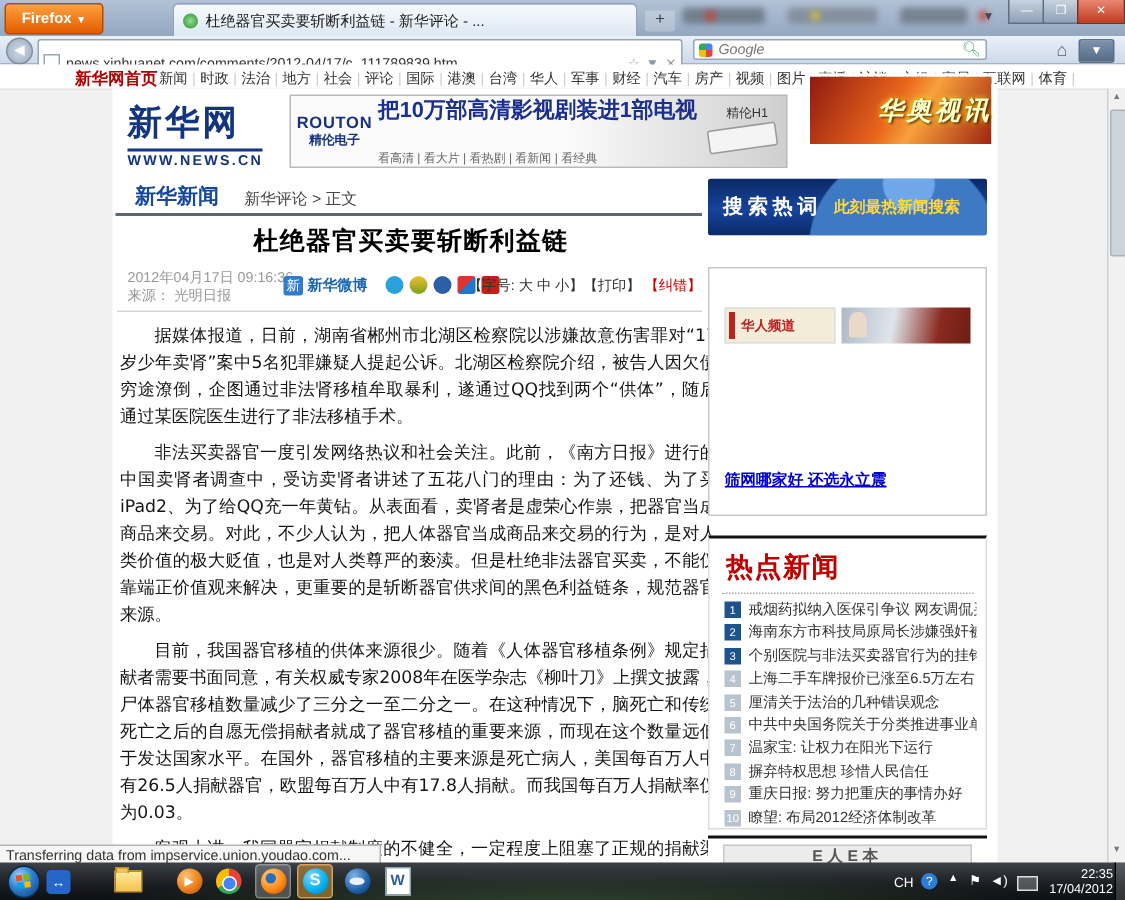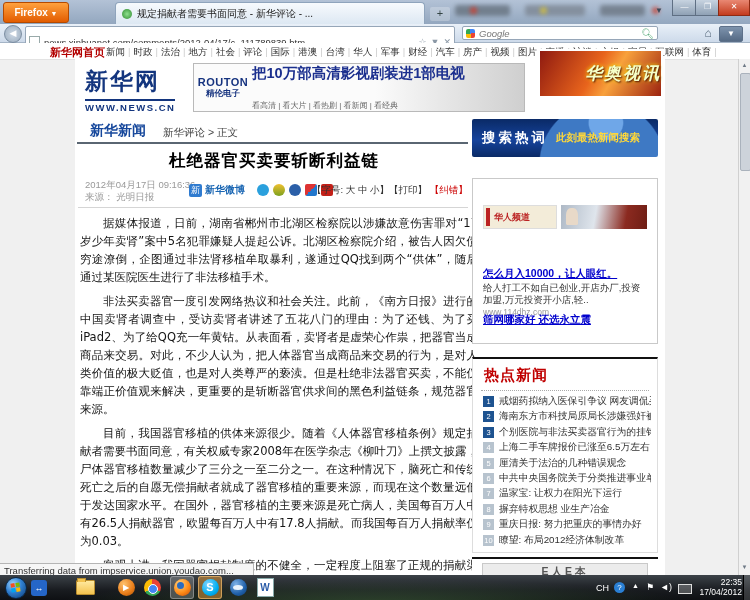--- a/index.html
+++ b/index.html
@@ -88,21 +88,21 @@
   #mini1 .bar{position:absolute;left:2px;top:2px;width:4px;height:18px;background:#b22}
   #mini1 .t{position:absolute;left:10px;top:5px;font-size:9px;color:#b22;font-weight:bold;font-family:"Liberation Serif",serif}
   #mini2{left:88px;width:86px;background:linear-gradient(100deg,#aeb9c6,#dfe5ec 40%,#8b2a20 75%,#6e1d14)}
   #mini2 .p{position:absolute;left:5px;top:3px;width:12px;height:17px;background:#e8d9c8;border-radius:40% 40% 10% 10%}
   .txtad{position:absolute;left:10px;width:166px}
   .txtad .t{font-size:10.5px;font-weight:bold;color:#00c;text-decoration:underline;white-space:nowrap;overflow:hidden}
   .txtad .d{font-size:9.5px;color:#333;line-height:12px;margin-top:1px}
   .txtad .u{font-size:8.5px;color:#999;margin-top:1px}
   #hotbox{left:472px;top:357px;width:186px;height:196px;background:#fff;
     border:1px solid #ddd;border-top:2px solid #111;box-sizing:border-box}
-  #hotbox .hd{font-size:15px;font-weight:bold;color:#c00000;margin:7px 0 5px 11px;letter-spacing:1px}
+  #hotbox .hd{font-size:18px;font-weight:bold;color:#c00000;margin:7px 0 5px 11px;letter-spacing:1px}
   #hotbox .dots{border-top:1px dotted #aaa;margin:0 8px 5px 8px}
   .hn{display:flex;align-items:center;margin:0 6px 4.4px 10px;height:11px}
   .hn .bdg{width:11px;height:11px;flex:none;margin-right:5px;color:#fff;
     font-size:7.5px;text-align:center;line-height:11px}
   .bdg.dark{background:#1e5390}.bdg.light{background:#b7c3ce}
   .hn .tx{font-size:9.8px;color:#333;white-space:nowrap;overflow:hidden}
   #ebox{left:472px;top:557px;width:186px;height:18px;border-top:2px solid #111;background:#fff}
   #ebox .in{position:absolute;left:10px;top:4px;width:166px;height:14px;background:#ececec;
     border:1px solid #c9c9c9;text-align:center;font-size:10.5px;font-weight:bold;color:#555;
     letter-spacing:3px;line-height:14px;box-sizing:border-box}
@@ -157,21 +157,21 @@
   <span class="blob" style="left:540px;top:7px;width:7px;height:7px;background:#d7c23a;border-radius:50%"></span>
   <span class="blob" style="left:600px;top:5px;width:45px;height:11px;background:#6b7683"></span>
   <span class="blob" style="left:652px;top:7px;width:7px;height:7px;background:#c84030;border-radius:50%"></span>
 </div>
 <div class="abs" id="ffbtn">
   <span>Firefox</span>
   <span style="font-size:7px"> ▼</span>
 </div>
 <div class="abs" id="tab-active">
   <span class="fav"></span>
-  <span class="ttl">规定捐献者需要书面同意 - 新华评论 - ...</span>
+  <span class="ttl">杜绝器官买卖要斩断利益链 - 新华评论 - ...</span>
 </div>
 <div class="abs" id="newtab"><span>+</span></div>
 <div class="abs" style="left:655px;top:6px;color:#3c4a5a;font-size:8px"><span>▼</span></div>
 <div class="abs winbtn" style="left:672px;width:23px"><span>—</span></div>
 <div class="abs winbtn" style="left:695px;width:23px"><span>❐</span></div>
 <div class="abs winbtn" id="btn-close" style="left:718px;width:30px"><span>✕</span></div>
 
 <div class="abs" id="navbar"></div>
 <div class="abs" id="backbtn"><span>◀</span></div>
 <div class="abs" id="urlbar">
@@ -205,20 +205,24 @@
 
 <div class="abs" id="ad1">
   <div class="brand">
     <div class="en">ROUTON</div>
     <div class="cn">精伦电子</div>
   </div>
   <div class="mid">
     <div class="hl">把10万部高清影视剧装进1部电视</div>
     <div class="ft">看高清 | 看大片 | 看热剧 | 看新闻 | 看经典</div>
   </div>
+  <div class="tv">
+    <span class="h1l">精伦H1</span>
+    <span class="tvbox"></span>
+  </div>
 </div>
 
 <div class="abs" id="ad2">
   <span class="cal">华奥视讯</span>
 </div>
 
 <div class="abs" id="subnav-section">新华新闻</div>
 <div class="abs" id="breadcrumb">新华评论 &gt; 正文</div>
 <div class="abs" id="subnav-rule"></div>
 
@@ -254,25 +258,20 @@
 </div>
 
 <div class="abs" id="adbox">
   <div class="minibar" id="mini1">
     <span class="bar"></span>
     <span class="t">华人频道</span>
   </div>
   <div class="minibar" id="mini2">
     <span class="p"></span>
   </div>
-  <div class="txtad" style="top:88px">
-    <div class="t">怎么月入10000，让人眼红。</div>
-    <div class="d">给人打工不如自已创业,开店办厂,投资加盟,万元投资开小店,轻..</div>
-    <div class="u">www.114dhz.com</div>
-  </div>
   <div class="txtad" style="top:134px">
     <div class="t">筛网哪家好 还选永立震</div>
   </div>
 </div>
 
 <div class="abs" id="hotbox">
   <div class="hd">热点新闻</div>
   <div class="dots"></div>
   <div class="hn">
       <span class="bdg dark">1</span>
@@ -297,21 +296,21 @@
   <div class="hn">
       <span class="bdg light">6</span>
       <span class="tx">中共中央国务院关于分类推进事业单位改革指导意</span>
     </div>
   <div class="hn">
       <span class="bdg light">7</span>
       <span class="tx">温家宝: 让权力在阳光下运行</span>
     </div>
   <div class="hn">
       <span class="bdg light">8</span>
-      <span class="tx">摒弃特权思想 业生产冶金</span>
+      <span class="tx">摒弃特权思想 珍惜人民信任</span>
     </div>
   <div class="hn">
       <span class="bdg light">9</span>
       <span class="tx">重庆日报: 努力把重庆的事情办好</span>
     </div>
   <div class="hn">
       <span class="bdg light">10</span>
       <span class="tx">瞭望: 布局2012经济体制改革</span>
     </div>
 </div>

